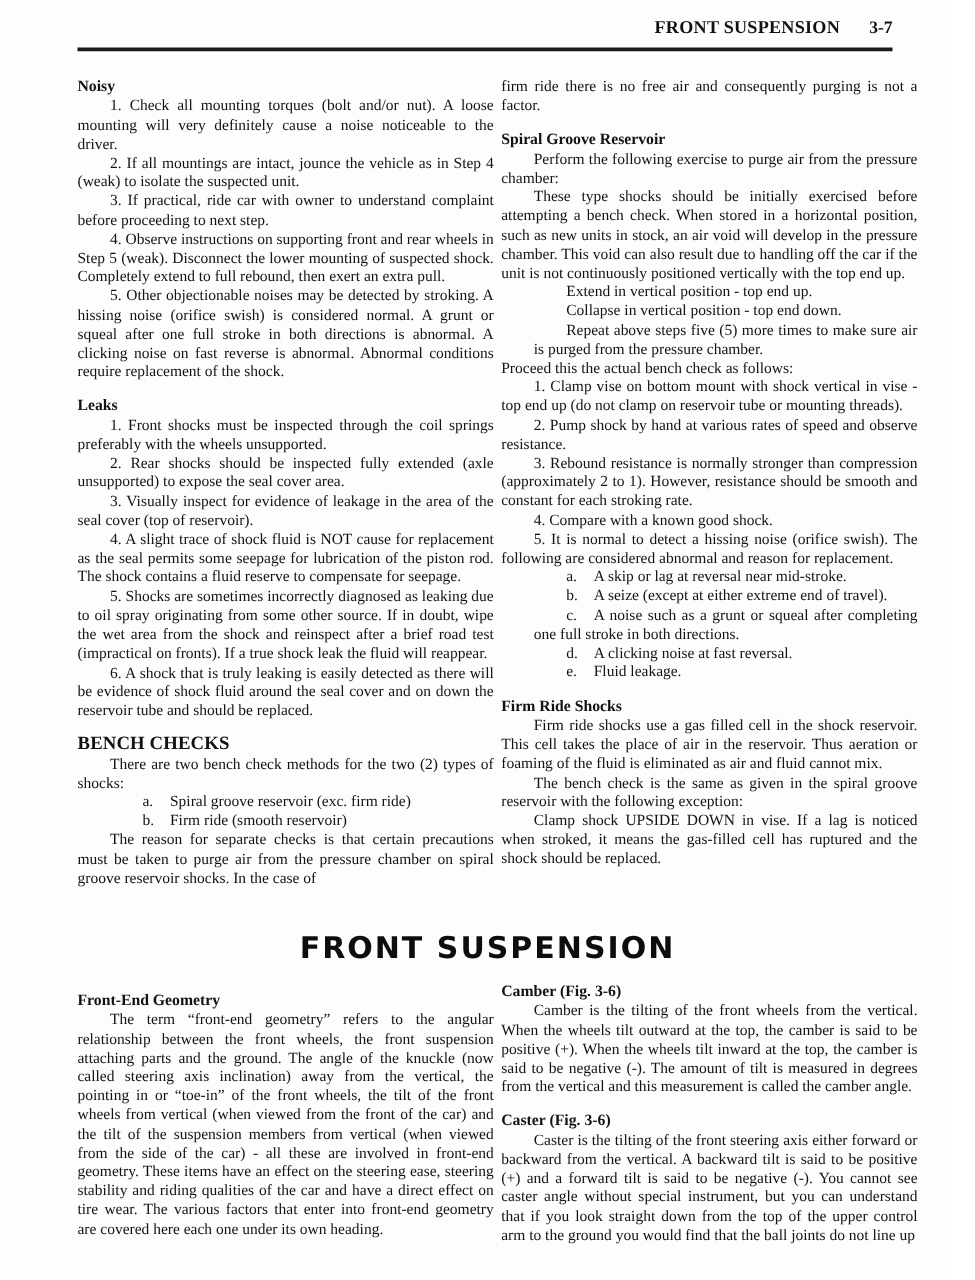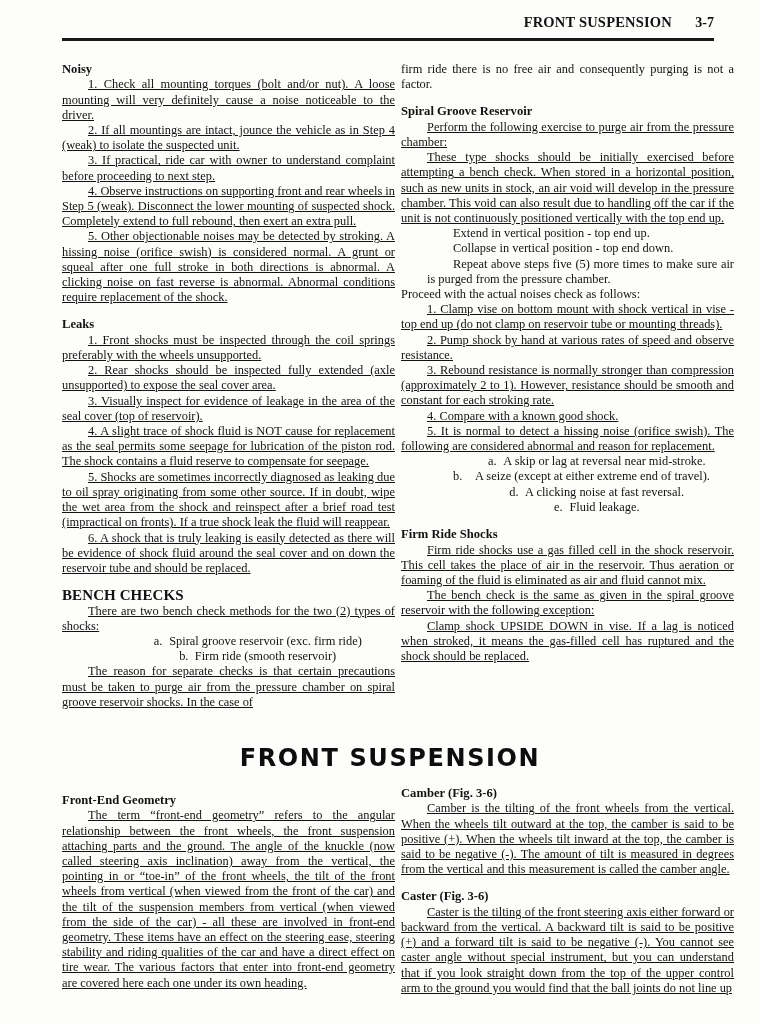--- a/index.html
+++ b/index.html
@@ -70,21 +70,21 @@
   }
   .col.left  { margin-right: 6px; }
   .col.right { margin-left: 0; }
   .clear { clear: both; }
 
   p {
     margin: 0;
     text-align: justify;
     text-justify: inter-word;
   }
-  p.indent  { text-indent: 26px; text-decoration: underline; }
+  p.indent  { text-indent: 26px; }
   p.flush   { text-indent: 0; }
   p.sub-wrap{ padding-left: 26px; text-indent: 26px; }
 
   h4.sec {
     margin: 0;
     font-size: 12.6px;
     line-height: 15.4px;
     font-weight: bold;
     text-align: left;
   }
@@ -93,21 +93,21 @@
     letter-spacing: 0.1px;
   }
   .gap-sm { height: 7px; }
   .gap-md { height: 12px; }
 
   
   .lettered {
     display: block;
     padding-left: 52px;
     text-indent: 0;
-    text-align: center;
+    text-align: left;
   }
   .lettered .lbl {
     display: inline-block;
     width: 22px;
   }
   .lettered.wrapped {
     padding-left: 26px;
     text-align: justify;
   }
   .lettered.wrapped .lbl {
@@ -194,30 +194,31 @@
       <div class="gap-md"></div>
 
       <h4 class="sec">Spiral Groove Reservoir</h4>
       <p class="indent">Perform the following exercise to purge air from the pressure chamber:</p>
       <p class="indent">These type shocks should be initially exercised before attempting a bench check. When stored in a horizontal position, such as new units in stock, an air void will develop in the pressure chamber. This void can also result due to handling off the car if the unit is not continuously positioned vertically with the top end up.</p>
 
       <p class="ind-blk">Extend in vertical position - top end up.</p>
       <p class="ind-blk">Collapse in vertical position - top end down.</p>
       <p class="sub-wrap">Repeat above steps five (5) more times to make sure air is purged from the pressure chamber.</p>
 
-      <p class="flush">Proceed with the actual noises check as follows:</p>
+      <p class="flush">Proceed this the actual bench check as follows:</p>
 
       <p class="indent">1. Clamp vise on bottom mount with shock vertical in vise - top end up (do not clamp on reservoir tube or mounting threads).</p>
       <p class="indent">2. Pump shock by hand at various rates of speed and observe resistance.</p>
       <p class="indent">3. Rebound resistance is normally stronger than compression (approximately 2 to 1). However, resistance should be smooth and constant for each stroking rate.</p>
       <p class="indent">4. Compare with a known good shock.</p>
       <p class="indent">5. It is normal to detect a hissing noise (orifice swish). The following are considered abnormal and reason for replacement.</p>
 
       <p class="lettered"><span class="lbl">a.</span><span>A skip or lag at reversal near mid-stroke.</span></p>
       <p class="lettered wrapped"><span class="lbl">b.</span><span>A seize (except at either extreme end of travel).</span></p>
+      <p class="lettered wrapped"><span class="lbl">c.</span><span>A noise such as a grunt or squeal after completing one full stroke in both directions.</span></p>
       <p class="lettered"><span class="lbl">d.</span><span>A clicking noise at fast reversal.</span></p>
       <p class="lettered"><span class="lbl">e.</span><span>Fluid leakage.</span></p>
 
       <div class="gap-md"></div>
 
       <h4 class="sec">Firm Ride Shocks</h4>
       <p class="indent">Firm ride shocks use a gas filled cell in the shock reservoir. This cell takes the place of air in the reservoir. Thus aeration or foaming of the fluid is eliminated as air and fluid cannot mix.</p>
       <p class="indent">The bench check is the same as given in the spiral groove reservoir with the following exception:</p>
       <p class="indent">Clamp shock UPSIDE DOWN in vise. If a lag is noticed when stroked, it means the gas-filled cell has ruptured and the shock should be replaced.</p>
 

